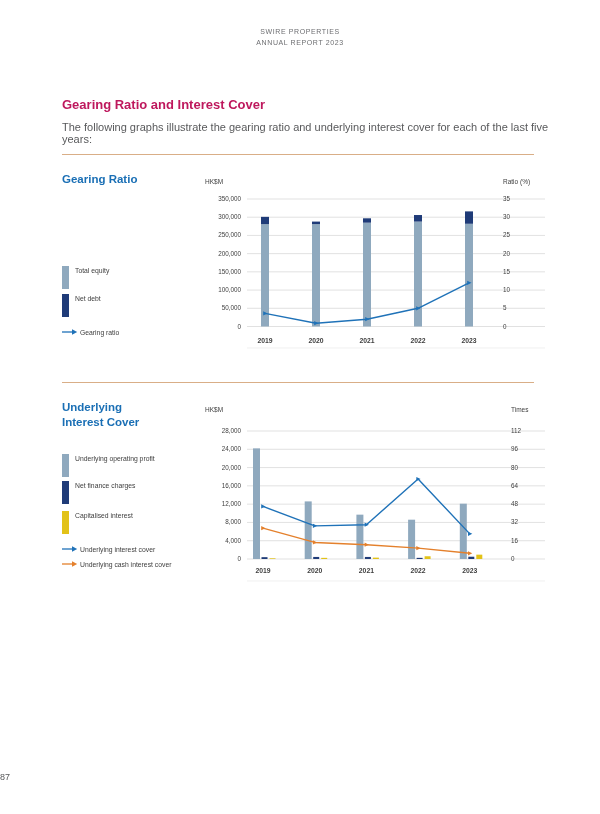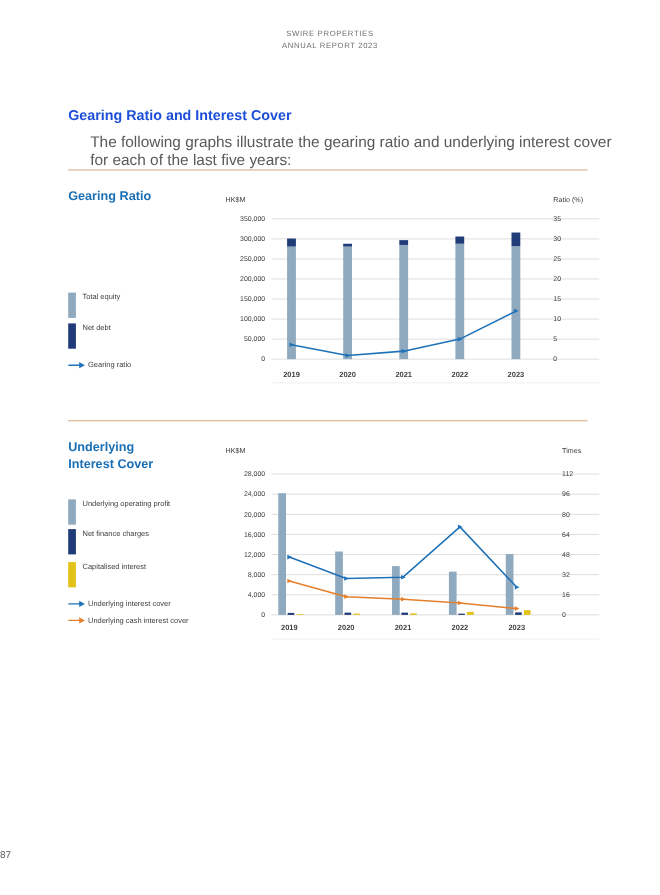--- a/index.html
+++ b/index.html
@@ -6,25 +6,25 @@
   .page{
     position:relative;width:600px;height:814px;margin:0 auto;background:#ffffff;
     font-family:"Liberation Sans",sans-serif;overflow:hidden;
   }
   .hdr{
     position:absolute;top:26px;left:0;width:600px;text-align:center;
     font-size:7px;letter-spacing:0.6px;color:#6d6e71;line-height:11px;
   }
   .h1{
     position:absolute;left:62px;top:97px;width:480px;
-    font-size:13px;font-weight:bold;color:#1d4ed8;
+    font-size:13px;font-weight:bold;color:#be185d;
   }
   .intro{
     position:absolute;left:62px;top:121px;width:490px;
-    font-size:14px;color:#58595b;margin-left:20px;
+    font-size:11px;color:#58595b;
   }
   .divider{
     position:absolute;left:62px;width:472px;height:1px;background:#d9ae87;
   }
   .chart-title{
     position:absolute;left:62px;font-size:11.5px;font-weight:bold;color:#1a6fb5;line-height:15px;
   }
   .legend-item{
     position:absolute;left:62px;display:flex;align-items:flex-start;
   }

